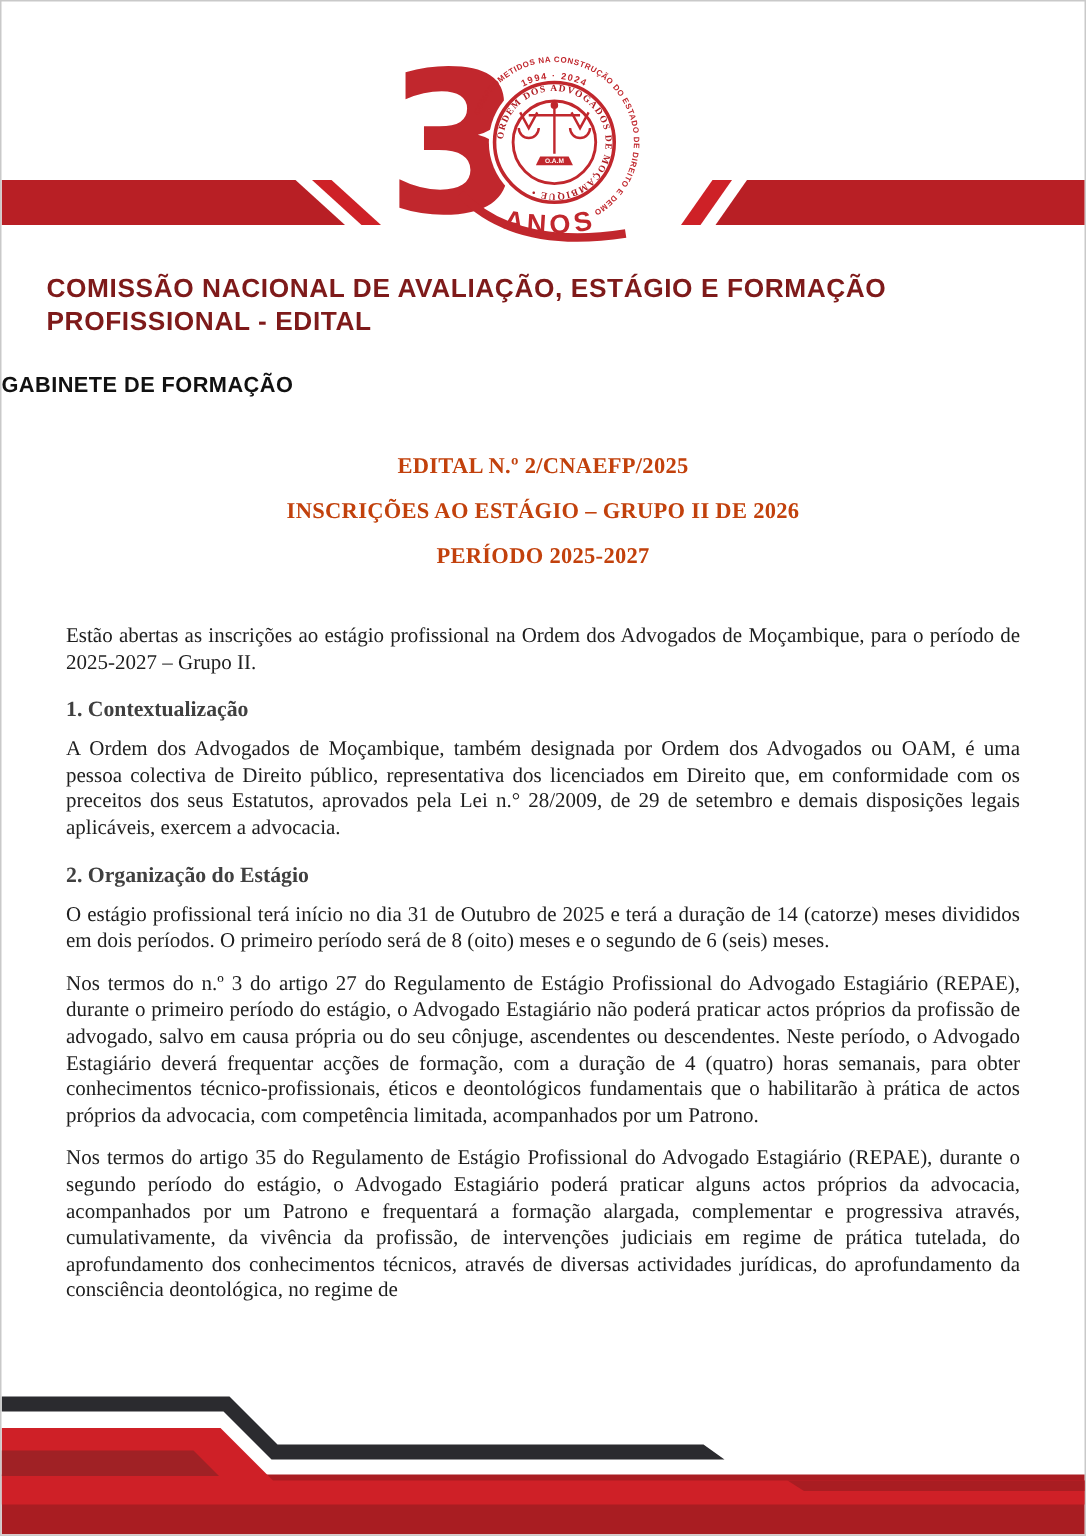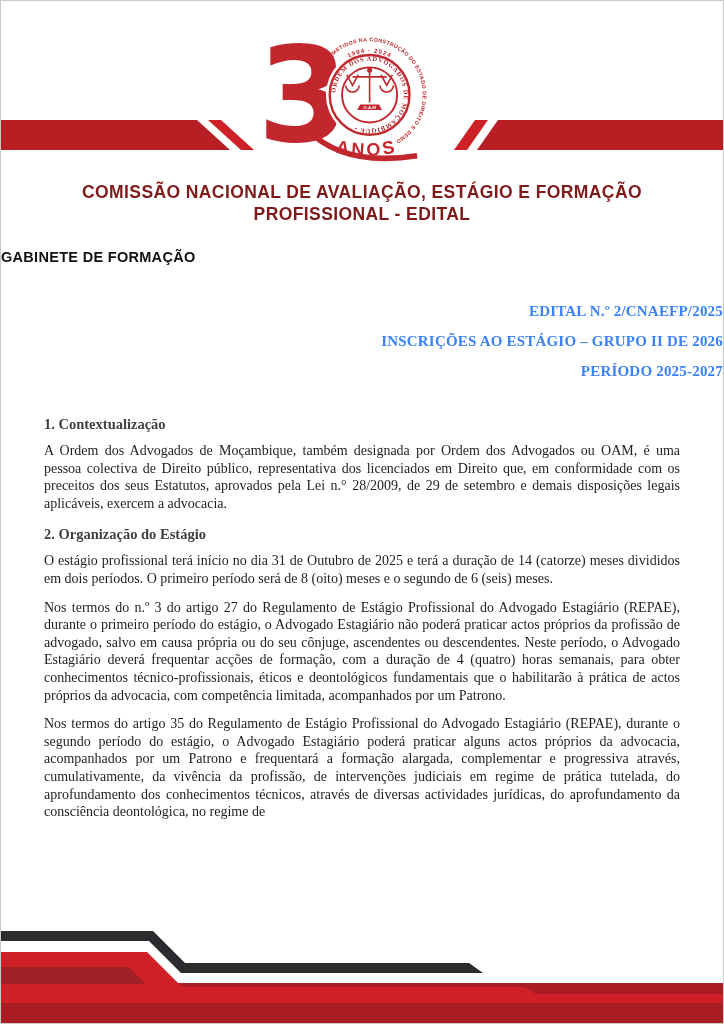--- a/index.html
+++ b/index.html
@@ -14,21 +14,20 @@
     font-family:"Liberation Serif", serif;
     color:#1c1c1c;
   }
   
   .hero{position:relative;height:170px;}
   .band-svg{position:absolute;top:116px;left:0;width:724px;height:36px;display:block;}
   .logo-svg{position:absolute;top:16px;left:50%;transform:translateX(-50%);width:235px;height:152px;display:block;}
   
   .title{
     margin:10px 30px 0 30px;
-    text-align:center;
     font-family:"Liberation Sans", sans-serif;
     font-weight:bold;
     font-size:17.5px;
     line-height:22px;
     letter-spacing:.4px;
     color:#7e1a1a;
   }
   .subtitle{
     margin-top:24px;
     text-align:left;
@@ -37,22 +36,21 @@
     font-size:14.5px;
     letter-spacing:.3px;
     color:#111;
   }
   .edital{margin-top:38px;text-align:center;}
   .edital div{
     font-weight:bold;
     font-size:15px;
     margin-bottom:13px;
     letter-spacing:.2px;
-    color:#3b82f6;
-    text-align:right;
+    color:#c2410c;
   }
   
   .content{margin:36px 43px 0 43px;}
   .content p{
     margin:0 0 11px 0;
     font-size:14px;
     line-height:17.6px;
     text-align:justify;
     color:#1e1e1e;
   }
@@ -133,20 +131,21 @@
 
   <div class="subtitle">GABINETE DE FORMAÇÃO</div>
 
   <div class="edital">
     <div>EDITAL N.º 2/CNAEFP/2025</div>
     <div>INSCRIÇÕES AO ESTÁGIO – GRUPO II DE 2026</div>
     <div>PERÍODO 2025-2027</div>
   </div>
 
   <div class="content">
+    <p>Estão abertas as inscrições ao estágio profissional na Ordem dos Advogados de Moçambique, para o período de 2025-2027 – Grupo II.</p>
 
     <h3>1. Contextualização</h3>
     <p>A Ordem dos Advogados de Moçambique, também designada por Ordem dos Advogados ou OAM, é uma pessoa colectiva de Direito público, representativa dos licenciados em Direito que, em conformidade com os preceitos dos seus Estatutos, aprovados pela Lei n.° 28/2009, de 29 de setembro e demais disposições legais aplicáveis, exercem a advocacia.</p>
 
     <h3>2. Organização do Estágio</h3>
     <p>O estágio profissional terá início no dia 31 de Outubro de 2025 e terá a duração de 14 (catorze) meses divididos em dois períodos. O primeiro período será de 8 (oito) meses e o segundo de 6 (seis) meses.</p>
     <p>Nos termos do n.º 3 do artigo 27 do Regulamento de Estágio Profissional do Advogado Estagiário (REPAE), durante o primeiro período do estágio, o Advogado Estagiário não poderá praticar actos próprios da profissão de advogado, salvo em causa própria ou do seu cônjuge, ascendentes ou descendentes. Neste período, o Advogado Estagiário deverá frequentar acções de formação, com a duração de 4 (quatro) horas semanais, para obter conhecimentos técnico-profissionais, éticos e deontológicos fundamentais que o habilitarão à prática de actos próprios da advocacia, com competência limitada, acompanhados por um Patrono.</p>
     <p>Nos termos do artigo 35 do Regulamento de Estágio Profissional do Advogado Estagiário (REPAE), durante o segundo período do estágio, o Advogado Estagiário poderá praticar alguns actos próprios da advocacia, acompanhados por um Patrono e frequentará a formação alargada, complementar e progressiva através, cumulativamente, da vivência da profissão, de intervenções judiciais em regime de prática tutelada, do aprofundamento dos conhecimentos técnicos, através de diversas actividades jurídicas, do aprofundamento da consciência deontológica, no regime de</p>
   </div>
 

